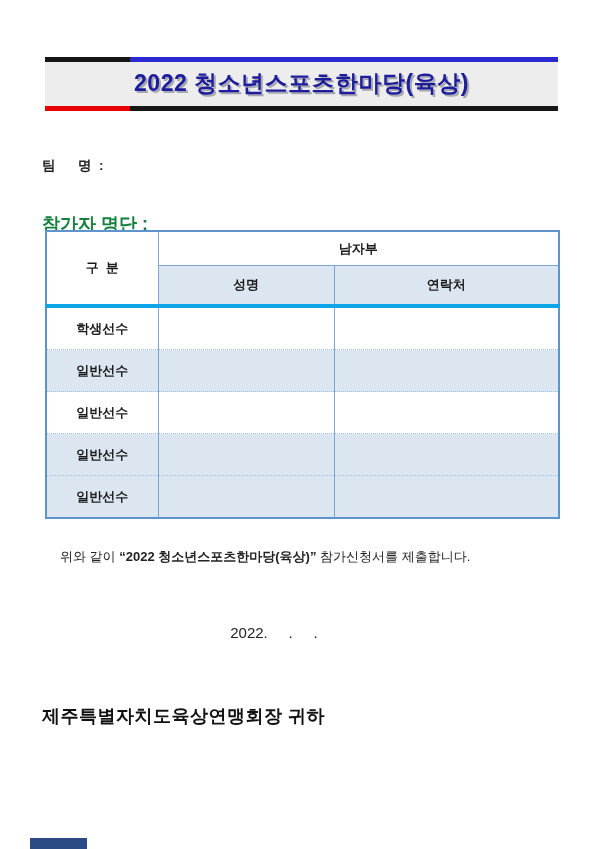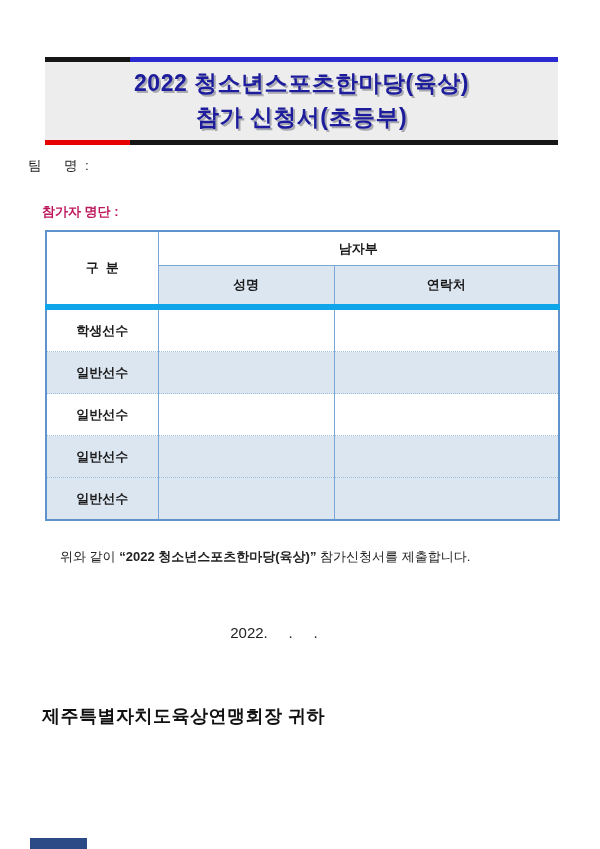--- a/index.html
+++ b/index.html
@@ -11,37 +11,37 @@
   .banner .bar{height:5px;width:100%;}
   .banner .bar.top{background:linear-gradient(to right,#161616 0 85px,#2a2ad0 85px);}
   .banner .bar.bottom{background:linear-gradient(to right,#e60000 0 85px,#161616 85px);}
   .banner .titles{padding:4px 0 6px 0;text-align:center;}
   .banner .title-line{
     font-size:23px;font-weight:800;color:#1c1c9c;line-height:34px;
     text-shadow:2px 2px 0 #a8a8b0;letter-spacing:0.5px;
   }
 
   
-  .team-line{position:absolute;left:28px;top:157px;font-size:13.5px;font-weight:400;color:#222;}
-  .roster-line{position:absolute;left:42px;top:203px;font-size:13px;font-weight:600;color:#be185d;}
+  .team-line{position:absolute;left:42px;top:157px;font-size:13.5px;font-weight:700;color:#222;}
+  .roster-line{position:absolute;left:42px;top:212px;font-size:18px;font-weight:600;color:#15803d;}
 
   
   table.roster{
     position:absolute;left:45px;top:230px;width:513px;
     border-collapse:collapse;table-layout:fixed;
     border:2px solid #5e93cc;font-size:13px;
   }
   col.c1{width:112px;} col.c2{width:176px;} col.c3{width:225px;}
   .roster th,.roster td{padding:0;text-align:center;vertical-align:middle;font-weight:600;color:#1a1a1a;}
   .roster thead tr.r1 th{height:33px;background:#ffffff;font-weight:700;margin-top:16px;}
   .roster thead tr.r2 th{height:38px;background:#dce6f1;font-weight:700;border-top:1px solid #7ba6d6;}
   .roster th.col-group{background:#ffffff;border-right:1px solid #7ba6d6;border-top:none;}
   .roster thead th.sub + th.sub{border-left:1px solid #7ba6d6;}
   .roster tbody td{height:41px;border-top:1px dotted #9fbfdf;background:#ffffff;}
-  .roster tbody tr:first-child td{border-top:6px solid #0ea5e9;text-align:center;}
+  .roster tbody tr:first-child td{border-top:4px solid #0ea5e9;text-align:center;}
   .roster tbody td + td{border-left:1px solid #7ba6d6;}
   .roster tbody tr.shaded td{background:#dce6f1;}
 
   
   .statement{position:absolute;left:60px;top:548px;width:500px;font-size:13px;color:#222;}
   .statement .quoted{font-weight:700;}
   .date-line{position:absolute;left:0;top:624px;width:548px;text-align:center;font-size:15px;color:#222;}
   .recipient{position:absolute;left:42px;top:704px;font-size:18px;font-weight:700;color:#111;letter-spacing:0.5px;}
 
   
@@ -49,21 +49,20 @@
 </style>
 </head>
 <body>
 
 <div class="page">
 
   <div class="banner">
     <div class="bar top"></div>
     <div class="titles">
       <div class="title-line">2022 청소년스포츠한마당(육상)</div>
-      <div class="title-line">참가 신청서(초등부)</div>
     </div>
     <div class="bar bottom"></div>
   </div>
 
   <div class="team-line">팀&nbsp;&nbsp;&nbsp;&nbsp;&nbsp;&nbsp;명&nbsp; :</div>
   <div class="roster-line">참가자 명단 :</div>
 
   <table class="roster">
     <colgroup>
         <col class="c1">

